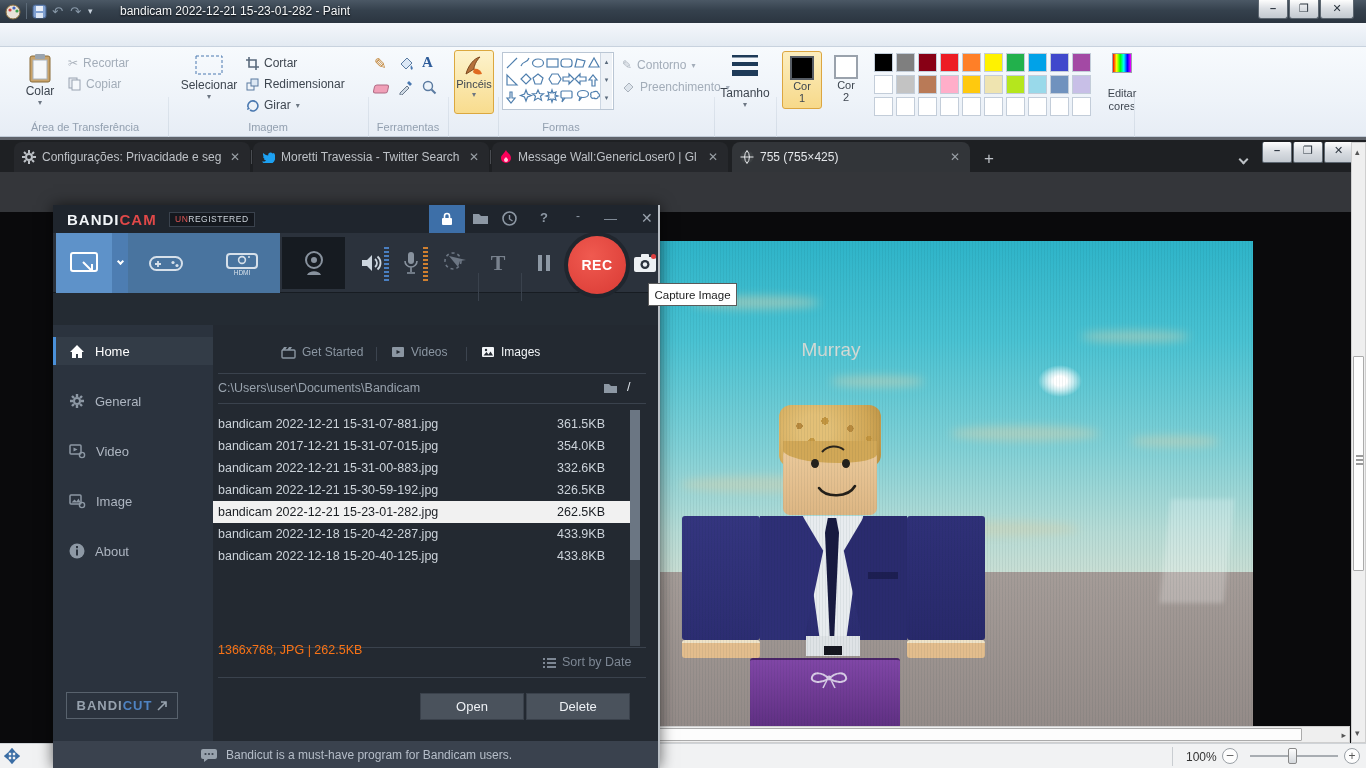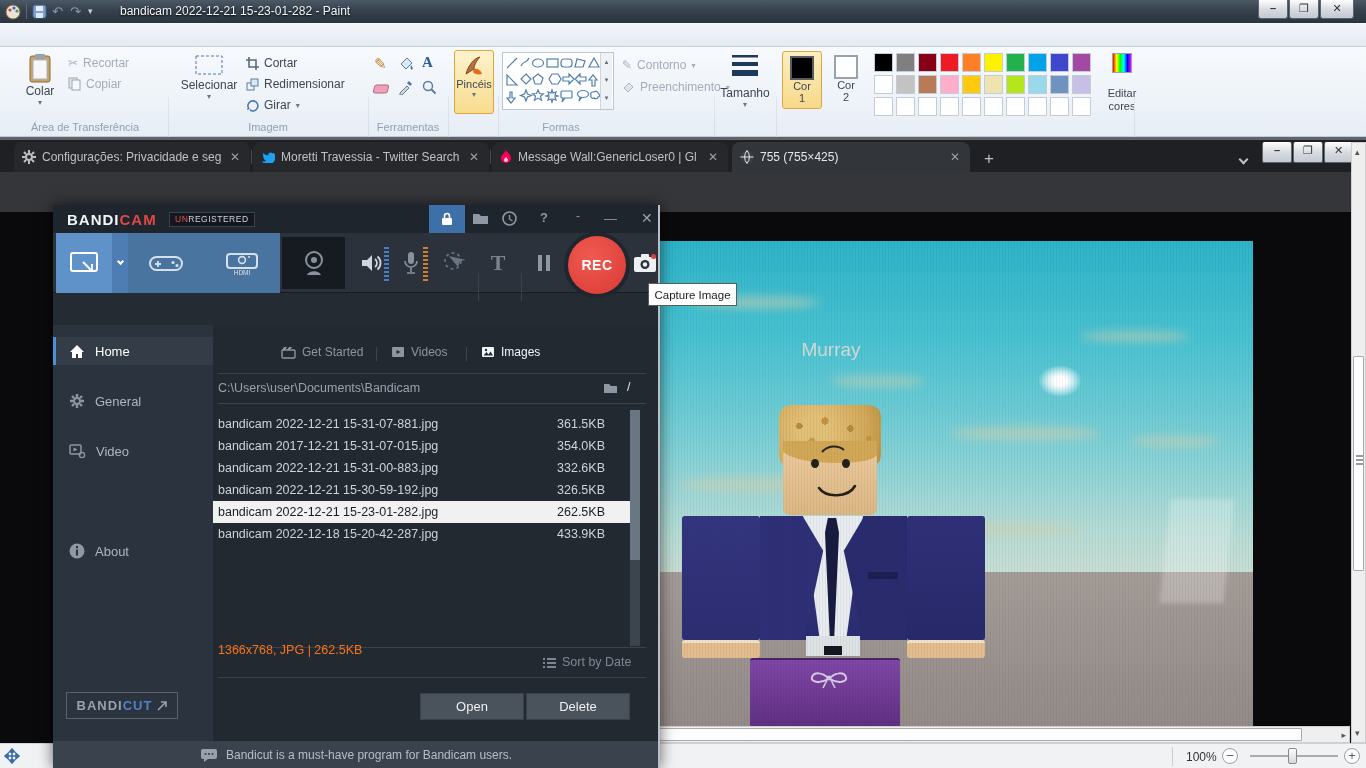--- a/index.html
+++ b/index.html
@@ -678,20 +678,28 @@
         <span>General</span>
       </div>
       <div class="bc-item" style="top:112px">
         <svg width="17" height="16">
             <rect x="1" y="2" width="11" height="9" rx="1" fill="none" stroke="#8d98a4" stroke-width="1.5"></rect>
             <path d="M4.5 4.5l4 2-4 2z" fill="#8d98a4"></path>
             <circle cx="13" cy="12" r="2.6" fill="none" stroke="#8d98a4" stroke-width="1.4"></circle>
           </svg>
         <span>Video</span>
       </div>
+      <div class="bc-item" style="top:162px">
+        <svg width="17" height="16">
+            <rect x="1" y="2" width="11" height="9" rx="1" fill="none" stroke="#8d98a4" stroke-width="1.5"></rect>
+            <path d="M2.5 9.5l3-3 2 2 2-3 2 4z" fill="#8d98a4"></path>
+            <circle cx="13" cy="12" r="2.6" fill="none" stroke="#8d98a4" stroke-width="1.4"></circle>
+          </svg>
+        <span>Image</span>
+      </div>
       <div class="bc-item" style="top:212px">
         <svg width="16" height="16">
             <circle cx="8" cy="8" r="7.5" fill="#8d98a4"></circle>
             <rect x="7" y="6.5" width="2" height="6" fill="#2b333e"></rect>
             <rect x="7" y="3" width="2" height="2.2" fill="#2b333e"></rect>
           </svg>
         <span>About</span>
       </div>
       <div class="a" style="left:13px;top:367px;width:112px;height:27px;border:1px solid #58626d;display:flex;align-items:center;justify-content:center;gap:5px;font-size:13px;font-weight:bold;letter-spacing:1px">
         <span><span style="color:#97a2ae">BANDI</span><span style="color:#4f83c2">CUT</span></span>
@@ -753,20 +761,24 @@
         <span class="fn">bandicam 2022-12-21 15-30-59-192.jpg</span>
           <span class="fs">326.5KB</span>
       </div>
       <div class="frow sel" style="top:176px">
         <span class="fn">bandicam 2022-12-21 15-23-01-282.jpg</span>
           <span class="fs">262.5KB</span>
       </div>
       <div class="frow" style="top:198px">
         <span class="fn">bandicam 2022-12-18 15-20-42-287.jpg</span>
           <span class="fs">433.9KB</span>
+      </div>
+      <div class="frow" style="top:220px">
+        <span class="fn">bandicam 2022-12-18 15-20-40-125.jpg</span>
+          <span class="fs">433.8KB</span>
       </div>
 
       <div class="a" style="left:417px;top:85px;width:10px;height:236px;background:#3c444e">
         <div style="position:absolute;left:0;top:0;width:10px;height:150px;background:#6b7683"></div>
       </div>
 
       <div class="a" style="left:5px;top:322px;width:428px;height:1px;background:#3a424d"></div>
       <div class="a nw" style="left:5px;top:318px;color:#f97316;font-size:12.5px">1366x768, JPG | 262.5KB</div>
       <div class="a" style="left:330px;top:330px;display:flex;align-items:center;gap:6px;color:#7d8794;font-size:12.5px">
         <svg width="13" height="11">

